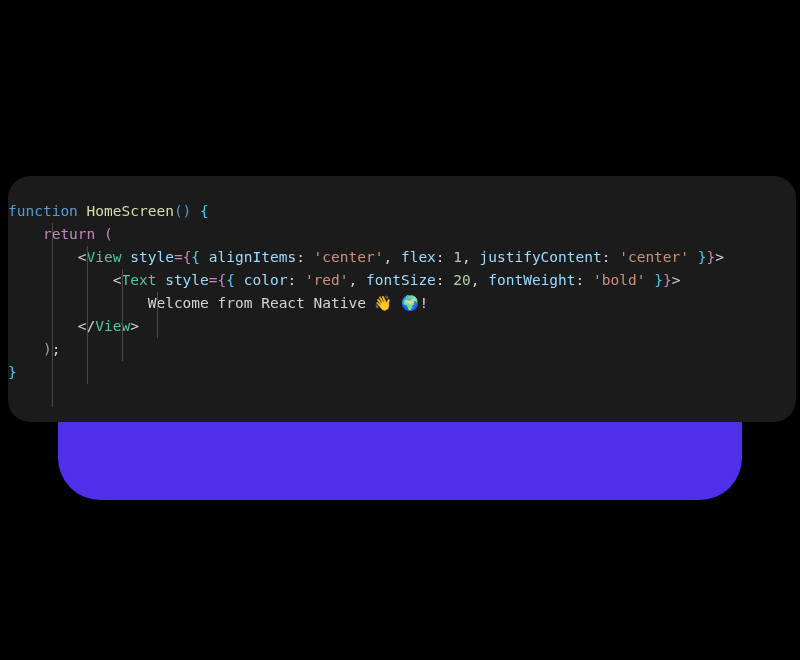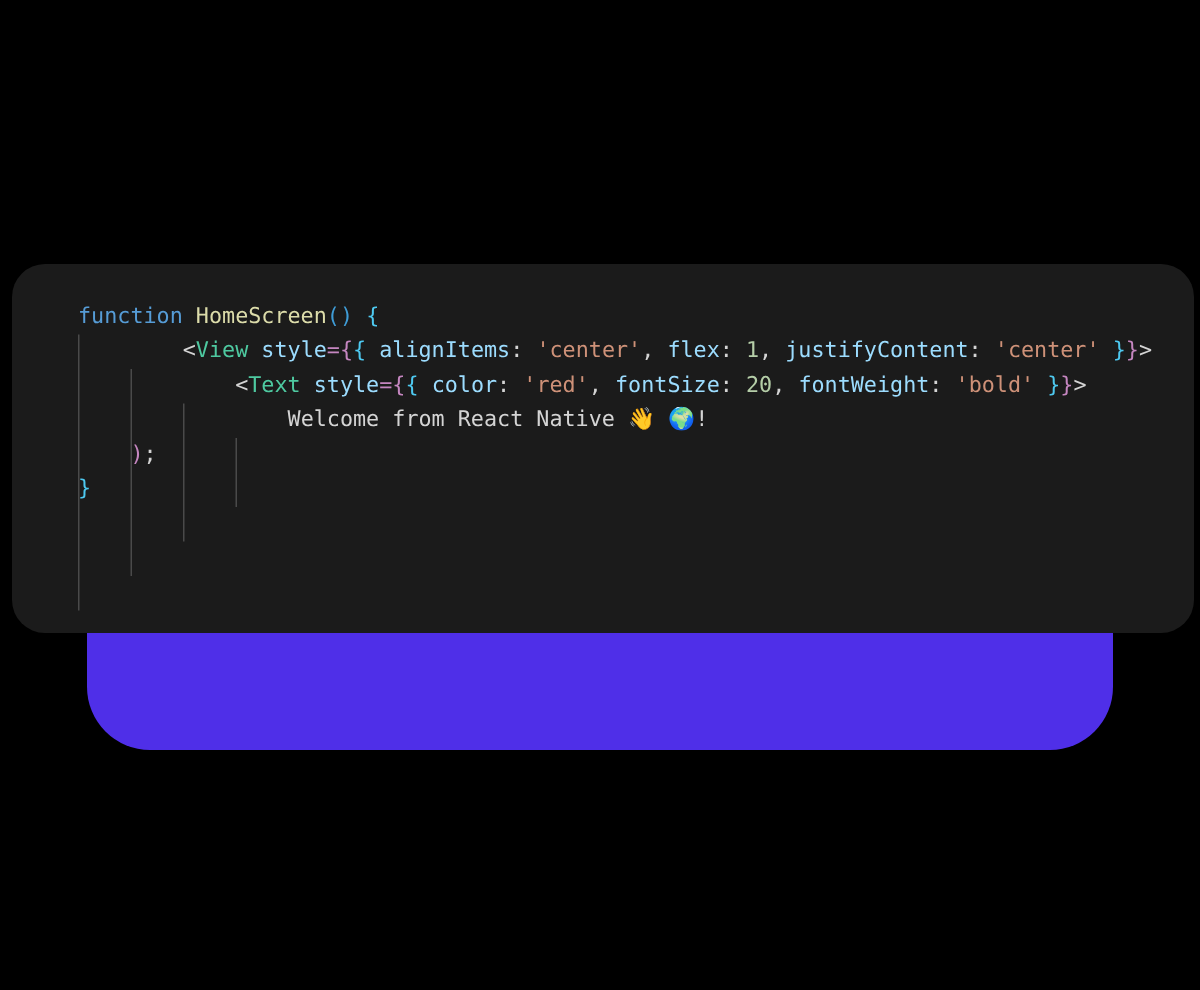--- a/index.html
+++ b/index.html
@@ -56,23 +56,21 @@
     box-sizing: border-box;
   }
 
   .code-line {
     position: relative;
     height: 23px;
     line-height: 23px;
     font-size: 14.5px;
     white-space: pre;
     color: #d4d4d4;
-    padding-left: 20px;
     letter-spacing: 0px;
-    margin-left: 24px;
   }
 
   
   .guides {
     position: absolute;
     left: 0; top: 0;
     width: 788px; height: 246px;
     pointer-events: none;
     z-index: 3;
   }
@@ -102,23 +100,25 @@
 </head>
 <body style="background: rgb(0, 0, 0);">
 
 <div id="stage" style="background: rgb(0, 0, 0);">
 
   <div id="device-panel" style="background: rgb(79, 47, 232); border-radius: 10px 10px 42px 42px;"></div>
 
   <div id="code-card" style="background: rgb(27, 27, 27); border-radius: 22px;">
     <div id="code-body">
         <div class="code-line"><span></span><span class="t-keyword" style="color: rgb(86, 156, 214);">function</span><span class="t-punct" style="color: rgb(212, 212, 212);"> </span><span class="t-fn" style="color: rgb(220, 220, 170);">HomeScreen</span><span class="t-paren" style="color: rgb(63, 156, 214);">()</span><span class="t-punct" style="color: rgb(212, 212, 212);"> </span><span class="t-brace" style="color: rgb(78, 201, 240);">{</span></div>
+        <div class="code-line"><span>    </span><span class="t-return" style="color: rgb(197, 134, 192);">return</span><span class="t-punct" style="color: rgb(212, 212, 212);"> </span><span class="t-return" style="color: rgb(197, 134, 192);">(</span></div>
         <div class="code-line"><span>        </span><span class="t-punct" style="color: rgb(212, 212, 212);">&lt;</span><span class="t-tag" style="color: rgb(78, 201, 160);">View</span><span class="t-punct" style="color: rgb(212, 212, 212);"> </span><span class="t-attr" style="color: rgb(156, 220, 254);">style</span><span class="t-equals" style="color: rgb(197, 134, 192);">=</span><span class="t-jsxbrace2" style="color: rgb(197, 134, 192);">{</span><span class="t-jsxbrace" style="color: rgb(78, 201, 240);">{</span><span class="t-punct" style="color: rgb(212, 212, 212);"> </span><span class="t-attr" style="color: rgb(156, 220, 254);">alignItems</span><span class="t-punct" style="color: rgb(212, 212, 212);">: </span><span class="t-string" style="color: rgb(206, 145, 120);">'center'</span><span class="t-punct" style="color: rgb(212, 212, 212);">, </span><span class="t-attr" style="color: rgb(156, 220, 254);">flex</span><span class="t-punct" style="color: rgb(212, 212, 212);">: </span><span class="t-number" style="color: rgb(181, 206, 168);">1</span><span class="t-punct" style="color: rgb(212, 212, 212);">, </span><span class="t-attr" style="color: rgb(156, 220, 254);">justifyContent</span><span class="t-punct" style="color: rgb(212, 212, 212);">: </span><span class="t-string" style="color: rgb(206, 145, 120);">'center'</span><span class="t-punct" style="color: rgb(212, 212, 212);"> </span><span class="t-jsxbrace" style="color: rgb(78, 201, 240);">}</span><span class="t-jsxbrace2" style="color: rgb(197, 134, 192);">}</span><span class="t-punct" style="color: rgb(212, 212, 212);">&gt;</span></div>
         <div class="code-line"><span>            </span><span class="t-punct" style="color: rgb(212, 212, 212);">&lt;</span><span class="t-tag" style="color: rgb(78, 201, 160);">Text</span><span class="t-punct" style="color: rgb(212, 212, 212);"> </span><span class="t-attr" style="color: rgb(156, 220, 254);">style</span><span class="t-equals" style="color: rgb(197, 134, 192);">=</span><span class="t-jsxbrace2" style="color: rgb(197, 134, 192);">{</span><span class="t-jsxbrace" style="color: rgb(78, 201, 240);">{</span><span class="t-punct" style="color: rgb(212, 212, 212);"> </span><span class="t-attr" style="color: rgb(156, 220, 254);">color</span><span class="t-punct" style="color: rgb(212, 212, 212);">: </span><span class="t-string" style="color: rgb(206, 145, 120);">'red'</span><span class="t-punct" style="color: rgb(212, 212, 212);">, </span><span class="t-attr" style="color: rgb(156, 220, 254);">fontSize</span><span class="t-punct" style="color: rgb(212, 212, 212);">: </span><span class="t-number" style="color: rgb(181, 206, 168);">20</span><span class="t-punct" style="color: rgb(212, 212, 212);">, </span><span class="t-attr" style="color: rgb(156, 220, 254);">fontWeight</span><span class="t-punct" style="color: rgb(212, 212, 212);">: </span><span class="t-string" style="color: rgb(206, 145, 120);">'bold'</span><span class="t-punct" style="color: rgb(212, 212, 212);"> </span><span class="t-jsxbrace" style="color: rgb(78, 201, 240);">}</span><span class="t-jsxbrace2" style="color: rgb(197, 134, 192);">}</span><span class="t-punct" style="color: rgb(212, 212, 212);">&gt;</span></div>
         <div class="code-line"><span>                </span><span class="t-text" style="color: rgb(212, 212, 212);">Welcome from React Native </span><span class="emoji" style="color: rgb(212, 212, 212);">👋</span><span class="t-text" style="color: rgb(212, 212, 212);"> </span><span class="emoji" style="color: rgb(212, 212, 212);">🌍</span><span class="t-text" style="color: rgb(212, 212, 212);">!</span></div>
+        <div class="code-line"><span>        </span><span class="t-punct" style="color: rgb(212, 212, 212);">&lt;/</span><span class="t-tag" style="color: rgb(78, 201, 160);">View</span><span class="t-punct" style="color: rgb(212, 212, 212);">&gt;</span></div>
         <div class="code-line"><span>    </span><span class="t-return" style="color: rgb(197, 134, 192);">)</span><span class="t-punct" style="color: rgb(212, 212, 212);">;</span></div>
         <div class="code-line"><span></span><span class="t-brace" style="color: rgb(78, 201, 240);">}</span></div>
       </div>
     <div class="guides">
         <div class="guide" style="left: 44px; top: 47px; height: 184px; background: rgb(74, 74, 74);"></div>
         <div class="guide" style="left: 79px; top: 70px; height: 138px; background: rgb(74, 74, 74);"></div>
         <div class="guide" style="left: 114px; top: 93px; height: 92px; background: rgb(74, 74, 74);"></div>
         <div class="guide" style="left: 149px; top: 116px; height: 46px; background: rgb(74, 74, 74);"></div>
       </div>
   </div>

